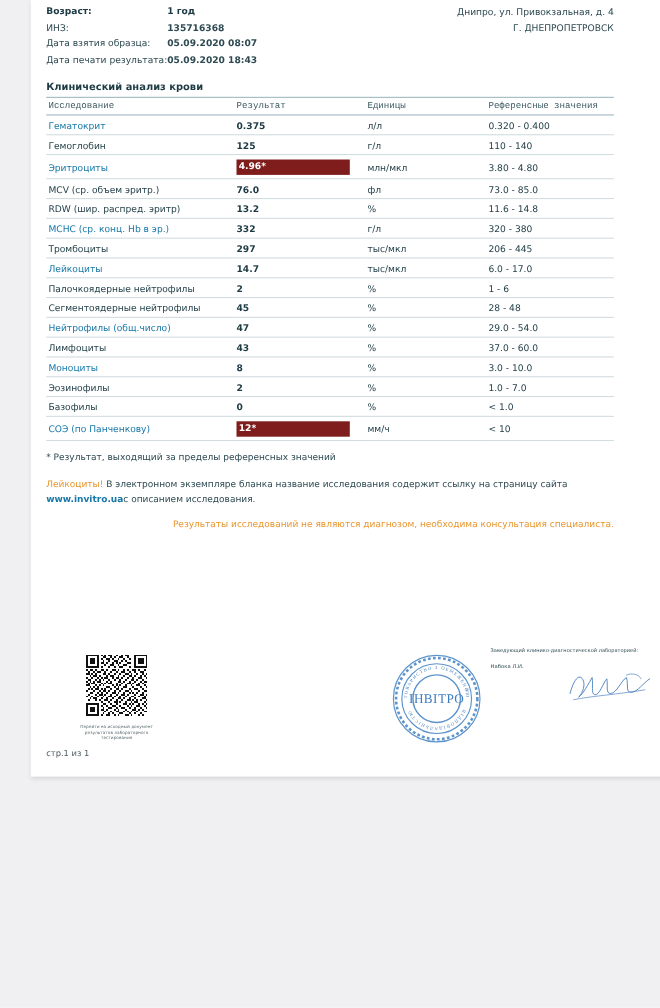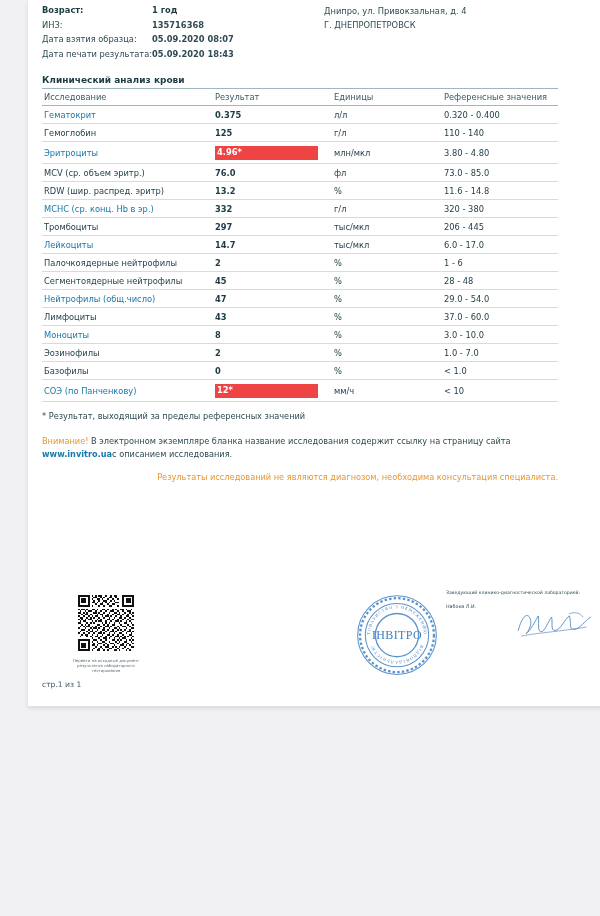--- a/index.html
+++ b/index.html
@@ -13,21 +13,21 @@
     position: absolute;
     left: 28px; top: 0; width: 599px; height: 706px;
     background: #ffffff;
     box-shadow: 0 2px 4px rgba(0,0,0,0.10);
   }
   .inner { position: absolute; left: 14px; top: 0; width: 516px; }
 
   
   .hdr { display: flex; padding-top: 3px; }
   .hdr-left { width: 282px; }
-  .hdr-right { flex: 1; padding-top: 1px; }
+  .hdr-right { flex: 1; padding-top: 1px; text-align: right; }
   .hrow { display: flex; line-height: 14.5px; }
   .hlabel { width: 110px; font-size: 8.3px; color: #2e4a52; }
   .hlabel.b { font-weight: bold; color: #1d3b44; }
   .hval { font-size: 8.3px; color: #2e4a52; font-weight: bold; }
   .hval.b { font-weight: bold; color: #1d3b44; }
   .hline { font-size: 8.3px; color: #2e4a52; line-height: 14px; }
 
   
   .sec-title {
     margin-top: 14px; font-size: 9px; font-weight: bold; color: #1d3b44;
@@ -38,33 +38,34 @@
   table.rep { width: 100%; border-collapse: collapse; table-layout: fixed; }
   table.rep col.c1 { width: 171px; }
   table.rep col.c2 { width: 119px; }
   table.rep col.c3 { width: 110px; }
   table.rep col.c4 { width: 116px; }
   table.rep thead th {
     text-align: left; font-size: 8.3px; font-weight: normal; color: #3c5a62;
     padding: 3px 2px 3px 2px;
     border-top: 1.4px solid #9fb8bf;
     border-bottom: 1.4px solid #9fb8bf;
+    font-family: Liberation Mono, monospace;
   }
   table.rep tbody td {
     font-size: 8.3px; padding: 3.5px 2px 3.5px 2px;
     border-bottom: 1px solid #d2dde0; vertical-align: middle;
     color: #1d3b44;
   }
   td.name { color: #1d3b44; }
   td.name.link { color: #1878a8; }
   td.res { font-weight: bold; color: #10333d; }
   td.unit { color: #3c5a62; }
   td.ref { color: #3c5a62; }
   .flag {
-    display: inline-block; background: #ef4444; color: #ffffff;
+    display: inline-block; background: #7f1d1d; color: #ffffff;
     font-weight: bold; padding: 1.5px 0 1.5px 0; width: 103px;
     text-indent: 2px; line-height: 11px;
   }
 
   
   .note-star { margin-top: 9px; font-size: 8.2px; color: #2e4a52; }
   .note-warn { margin-top: 14px; font-size: 8.2px; color: #2e4a52; line-height: 12.5px; }
   .warn-word { color: #e8962e; }
   .url { color: #1878a8; font-weight: bold; }
   .note-disc { margin-top: 12px; font-size: 8.2px; color: #e8962e; text-align: right; }
@@ -230,21 +231,21 @@
             <td class="name link">СОЭ (по Панченкову)</td>
             <td class="res"><span class="flag">12*</span></td>
             <td class="unit">мм/ч</td>
             <td class="ref">&lt; 10</td>
           </tr>
         </tbody>
     </table>
 
     <div class="note-star">* Результат, выходящий за пределы референсных значений</div>
     <div class="note-warn">
-      <span class="warn-word">Внимание!</span><span> В электронном экземпляре бланка название исследования содержит ссылку на страницу сайта </span><span class="url">www.invitro.ua</span><span>c описанием исследования.</span>
+      <span class="warn-word">Лейкоциты!</span><span> В электронном экземпляре бланка название исследования содержит ссылку на страницу сайта </span><span class="url">www.invitro.ua</span><span>c описанием исследования.</span>
     </div>
     <div class="note-disc">Результаты исследований не являются диагнозом, необходима консультация специалиста.</div>
   </div>
 
   <div class="footer">
 
     <div class="qr-wrap">
       <svg class="qr" viewBox="0 0 33 33" shape-rendering="crispEdges">
         <rect width="33" height="33" fill="#fff"></rect>
         <g fill="#111">

